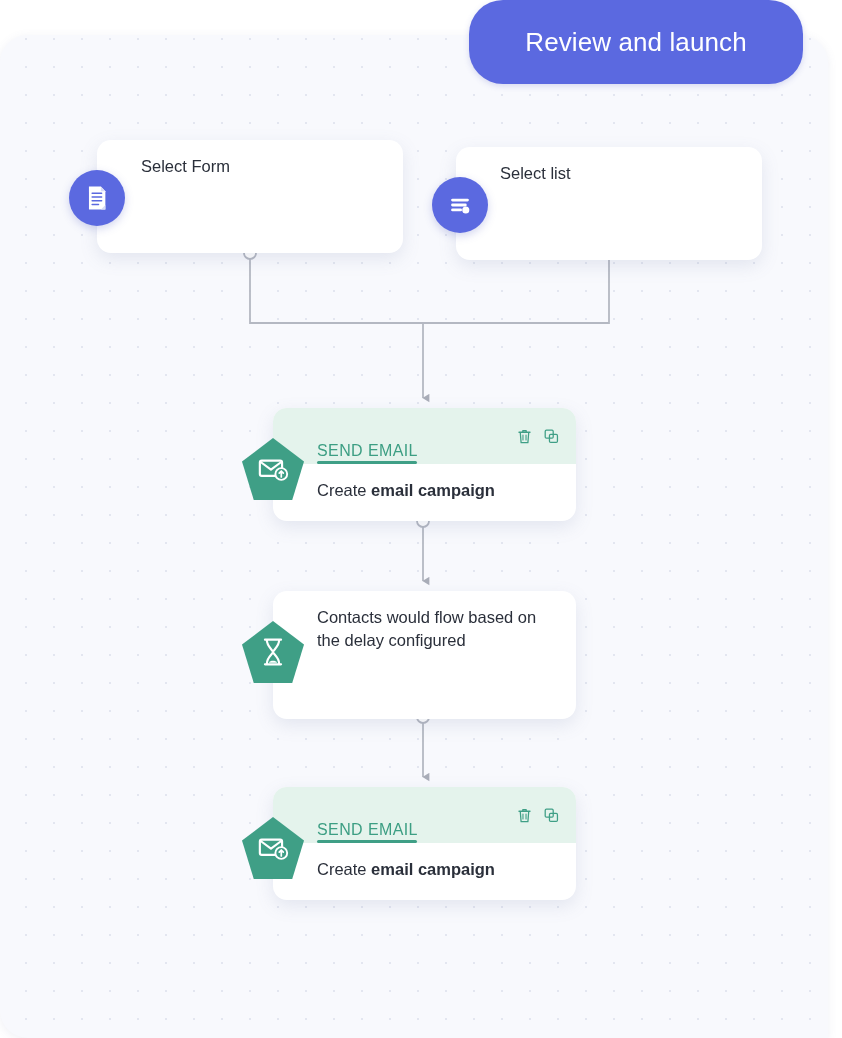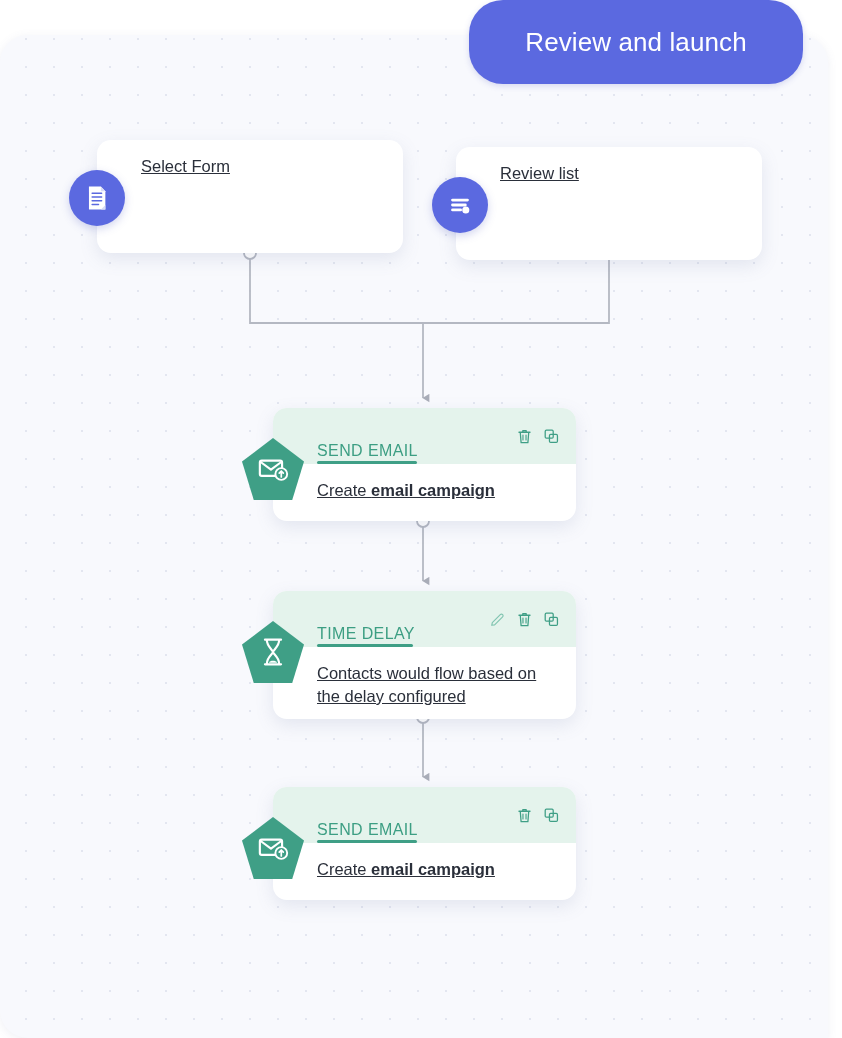--- a/index.html
+++ b/index.html
@@ -115,21 +115,20 @@
     width: 17px;
     height: 17px;
     display: block;
     cursor: pointer;
   }
   .card-body {
     padding: 15px 16px 16px 44px;
     font-size: 16.5px;
     color: #2a2f3a;
     line-height: 1.38;
-    text-decoration: underline;
   }
   .card-body b { font-weight: 700; }
 
   
   .blue .card-head { background: #eef0fb; }
   .blue .card-title { color: #5b69e0; }
   .blue .underline  { background: #5b69e0; }
 
   
   .green .card-head { background: #e4f3ec; }
@@ -203,21 +202,21 @@
         <path d="M6.5 3.2 H17.6 L21.8 7.6 V24.8 H6.5 Z" fill="#ffffff"></path>
         <path d="M17.6 3.2 V7.6 H21.8 Z" fill="#d8dcf6"></path>
         <path d="M9.5 9.5 H18.3 M9.5 13 H18.3 M9.5 16.5 H18.3 M9.5 20 H15.4" stroke="#5b69e0" stroke-width="1.45" stroke-linecap="round"></path>
         <path d="M21.8 20.6 V24.8 H17.6 Z" fill="#d8dcf6"></path>
       </svg>
     </div>
   </div>
 
   <div class="node" style="left:456px; top:112px; width:306px; height:113px;">
     <div class="card blue" style="width:306px; height:113px;">
-      <div class="card-body">Review list</div>
+      <div class="card-body">Select list</div>
     </div>
     <div class="badge-circle" style="left:-24px; top:30px;">
       <svg width="30" height="30" viewBox="0 0 28 28">
         <path d="M7 9.4 H21 M7 14 H19 M7 18.6 H14.6" stroke="#ffffff" stroke-width="2.6" stroke-linecap="round"></path>
         <circle cx="19.4" cy="18.6" r="3.3" fill="#ffffff"></circle>
       </svg>
     </div>
   </div>
 
   <div class="node" style="left:273px; top:373px; width:303px; height:113px;">
@@ -246,37 +245,20 @@
         <rect x="3.4" y="7.6" width="19.6" height="13.4" rx="1.6" fill="none" stroke="#ffffff" stroke-width="1.9"></rect>
         <path d="M3.8 8.6 L13.2 15.6 L22.6 8.6" fill="none" stroke="#ffffff" stroke-width="1.9" stroke-linejoin="round"></path>
         <circle cx="22.3" cy="19.4" r="5.2" fill="#3f9f86" stroke="#ffffff" stroke-width="1.7"></circle>
         <path d="M22.3 22 V16.9 M20.5 18.7 L22.3 16.8 L24.1 18.7" fill="none" stroke="#ffffff" stroke-width="1.5" stroke-linecap="round" stroke-linejoin="round"></path>
       </svg>
     </div>
   </div>
 
   <div class="node" style="left:273px; top:556px; width:303px; height:128px;">
     <div class="card green" style="width:303px; height:128px;">
-      <div class="card-head">
-        <span class="card-title">TIME DELAY</span>
-        <span class="card-actions">
-          <svg class="act" viewBox="0 0 20 20">
-            <path d="M3.2 16.8 L3.9 13.6 L13.3 4.2 A1.9 1.9 0 0 1 16 6.9 L6.6 16.3 Z" fill="none" stroke="#82c5b1" stroke-width="1.4" stroke-linejoin="round"></path>
-          </svg>
-          <svg class="act" viewBox="0 0 20 20">
-            <path d="M3.5 5 H16.5 M8 5 V3.2 H12 V5 M5 5 L6 17.2 H14 L15 5" fill="none" stroke="#3f9f86" stroke-width="1.5" stroke-linecap="round" stroke-linejoin="round"></path>
-            <path d="M8.2 8.3 V14 M11.8 8.3 V14" stroke="#3f9f86" stroke-width="1.3" stroke-linecap="round"></path>
-          </svg>
-          <svg class="act" viewBox="0 0 20 20">
-            <rect x="2.6" y="2.6" width="9.4" height="9.4" rx="1.4" fill="none" stroke="#3f9f86" stroke-width="1.5"></rect>
-            <rect x="7.6" y="7.6" width="9.4" height="9.4" rx="1.4" fill="none" stroke="#3f9f86" stroke-width="1.5"></rect>
-          </svg>
-        </span>
-        <span class="underline" style="width:96px;"></span>
-      </div>
       <div class="card-body" style="padding-right:22px;">Contacts would flow based on the delay configured</div>
     </div>
     <div class="badge-penta" style="left:-31px; top:30px;">
       <span class="penta-shape"></span>
       <svg class="penta-glyph" width="30" height="32" viewBox="0 0 24 28">
         <path d="M5 3.2 H19 M5 24.8 H19" stroke="#ffffff" stroke-width="2" stroke-linecap="round"></path>
         <path d="M6.6 3.6 C6.6 9.4 12 12.4 12 14 C12 15.6 6.6 18.6 6.6 24.4" fill="none" stroke="#ffffff" stroke-width="1.9" stroke-linecap="round"></path>
         <path d="M17.4 3.6 C17.4 9.4 12 12.4 12 14 C12 15.6 17.4 18.6 17.4 24.4" fill="none" stroke="#ffffff" stroke-width="1.9" stroke-linecap="round"></path>
         <path d="M8.4 23.4 C9.4 21.2 14.6 21.2 15.6 23.4 Z" fill="#ffffff"></path>
       </svg>

